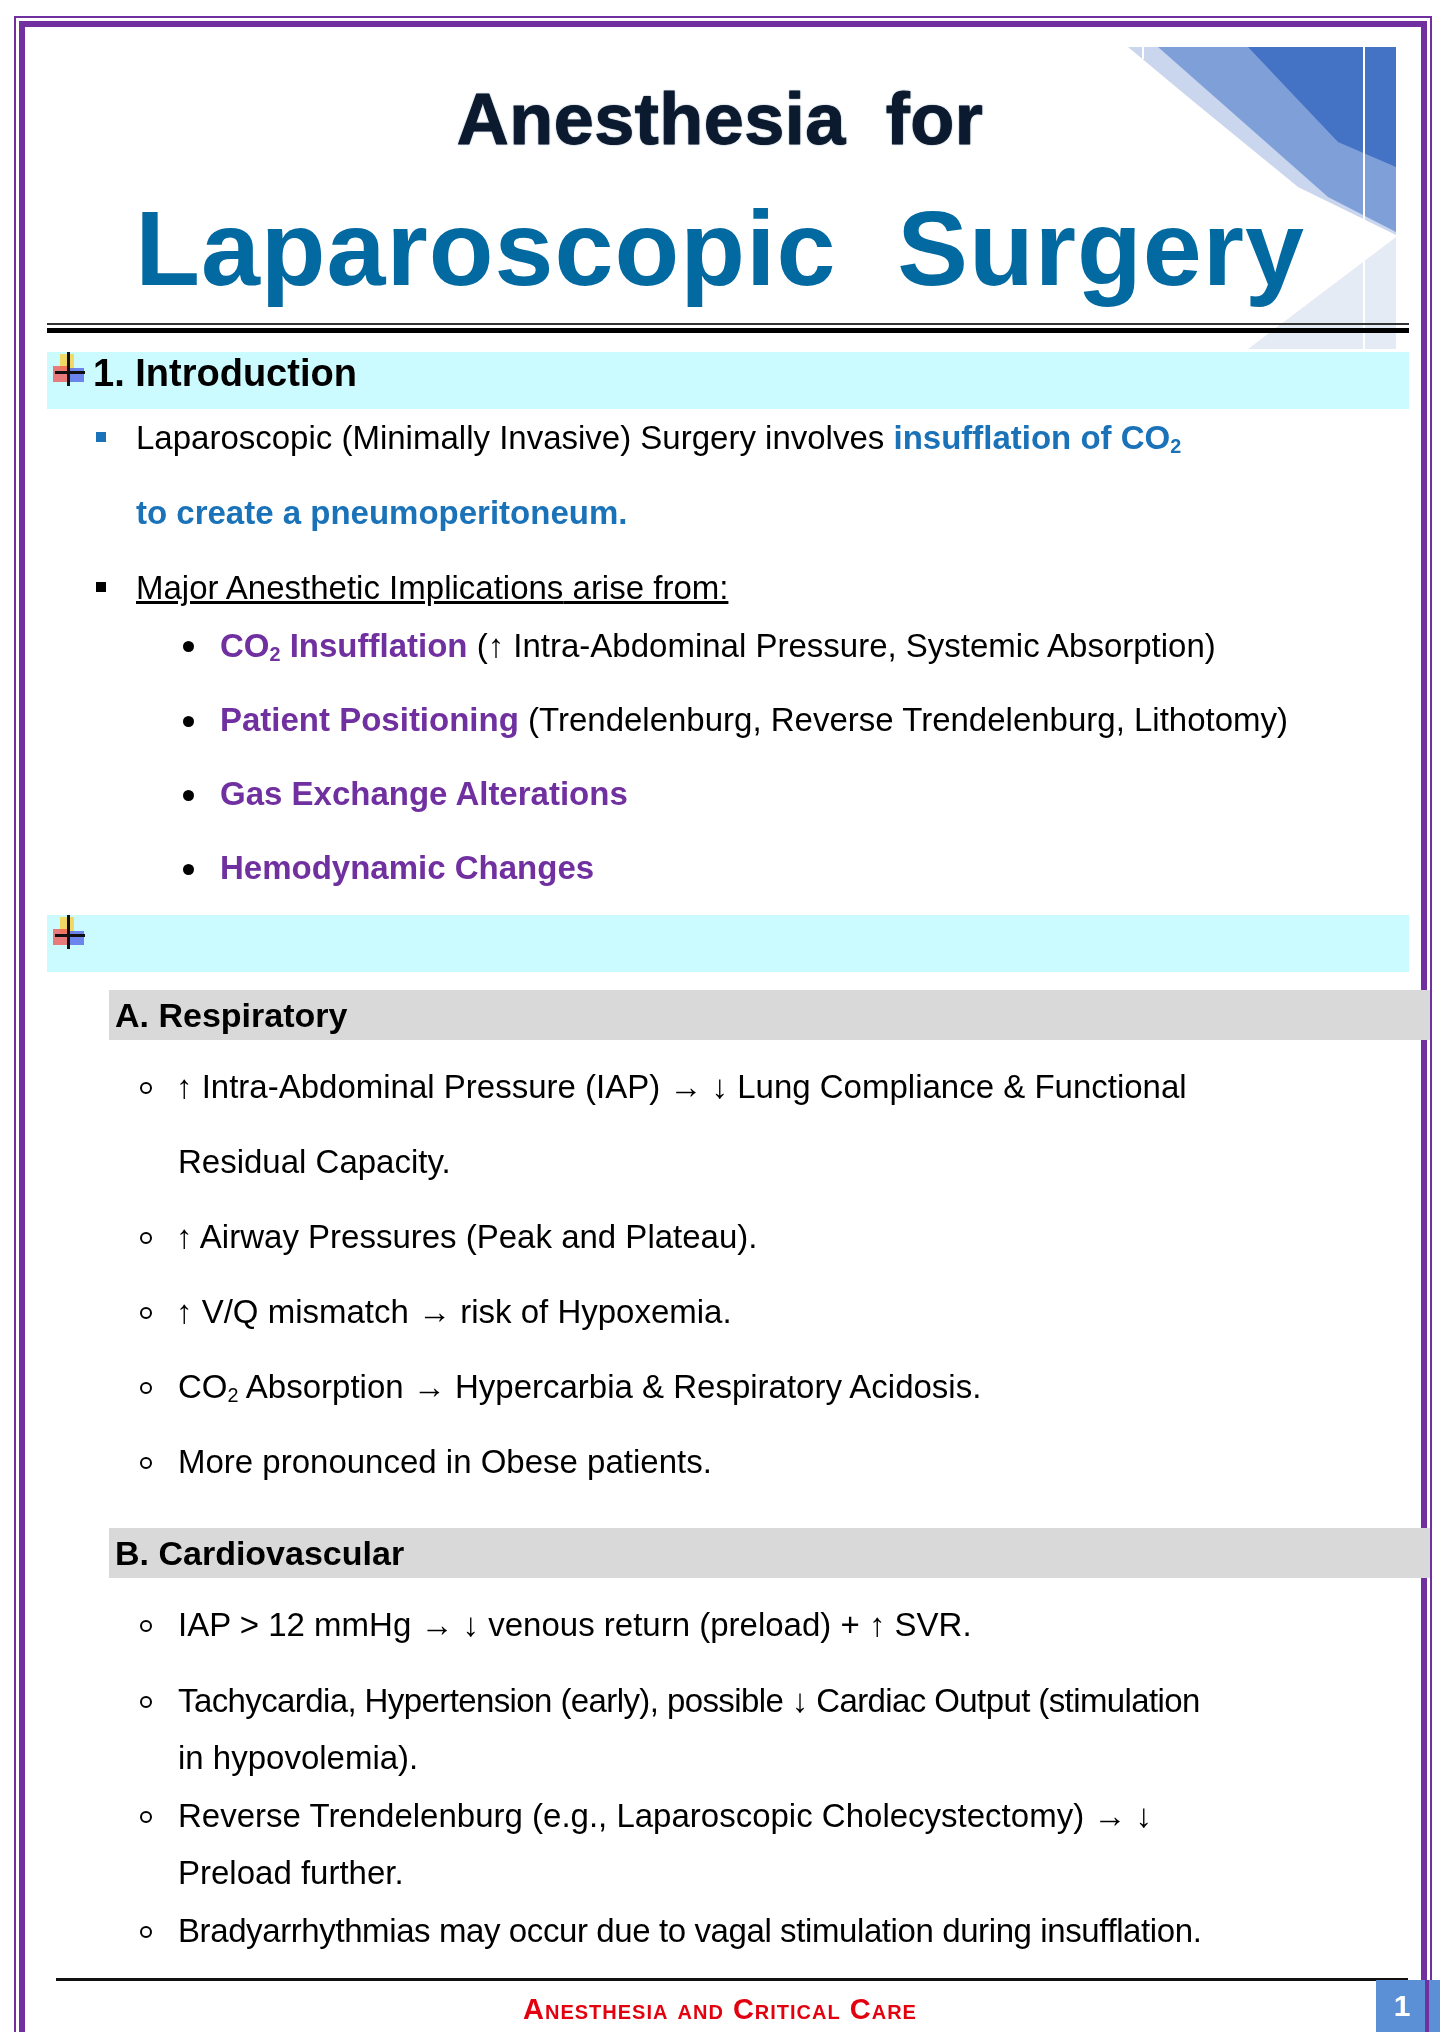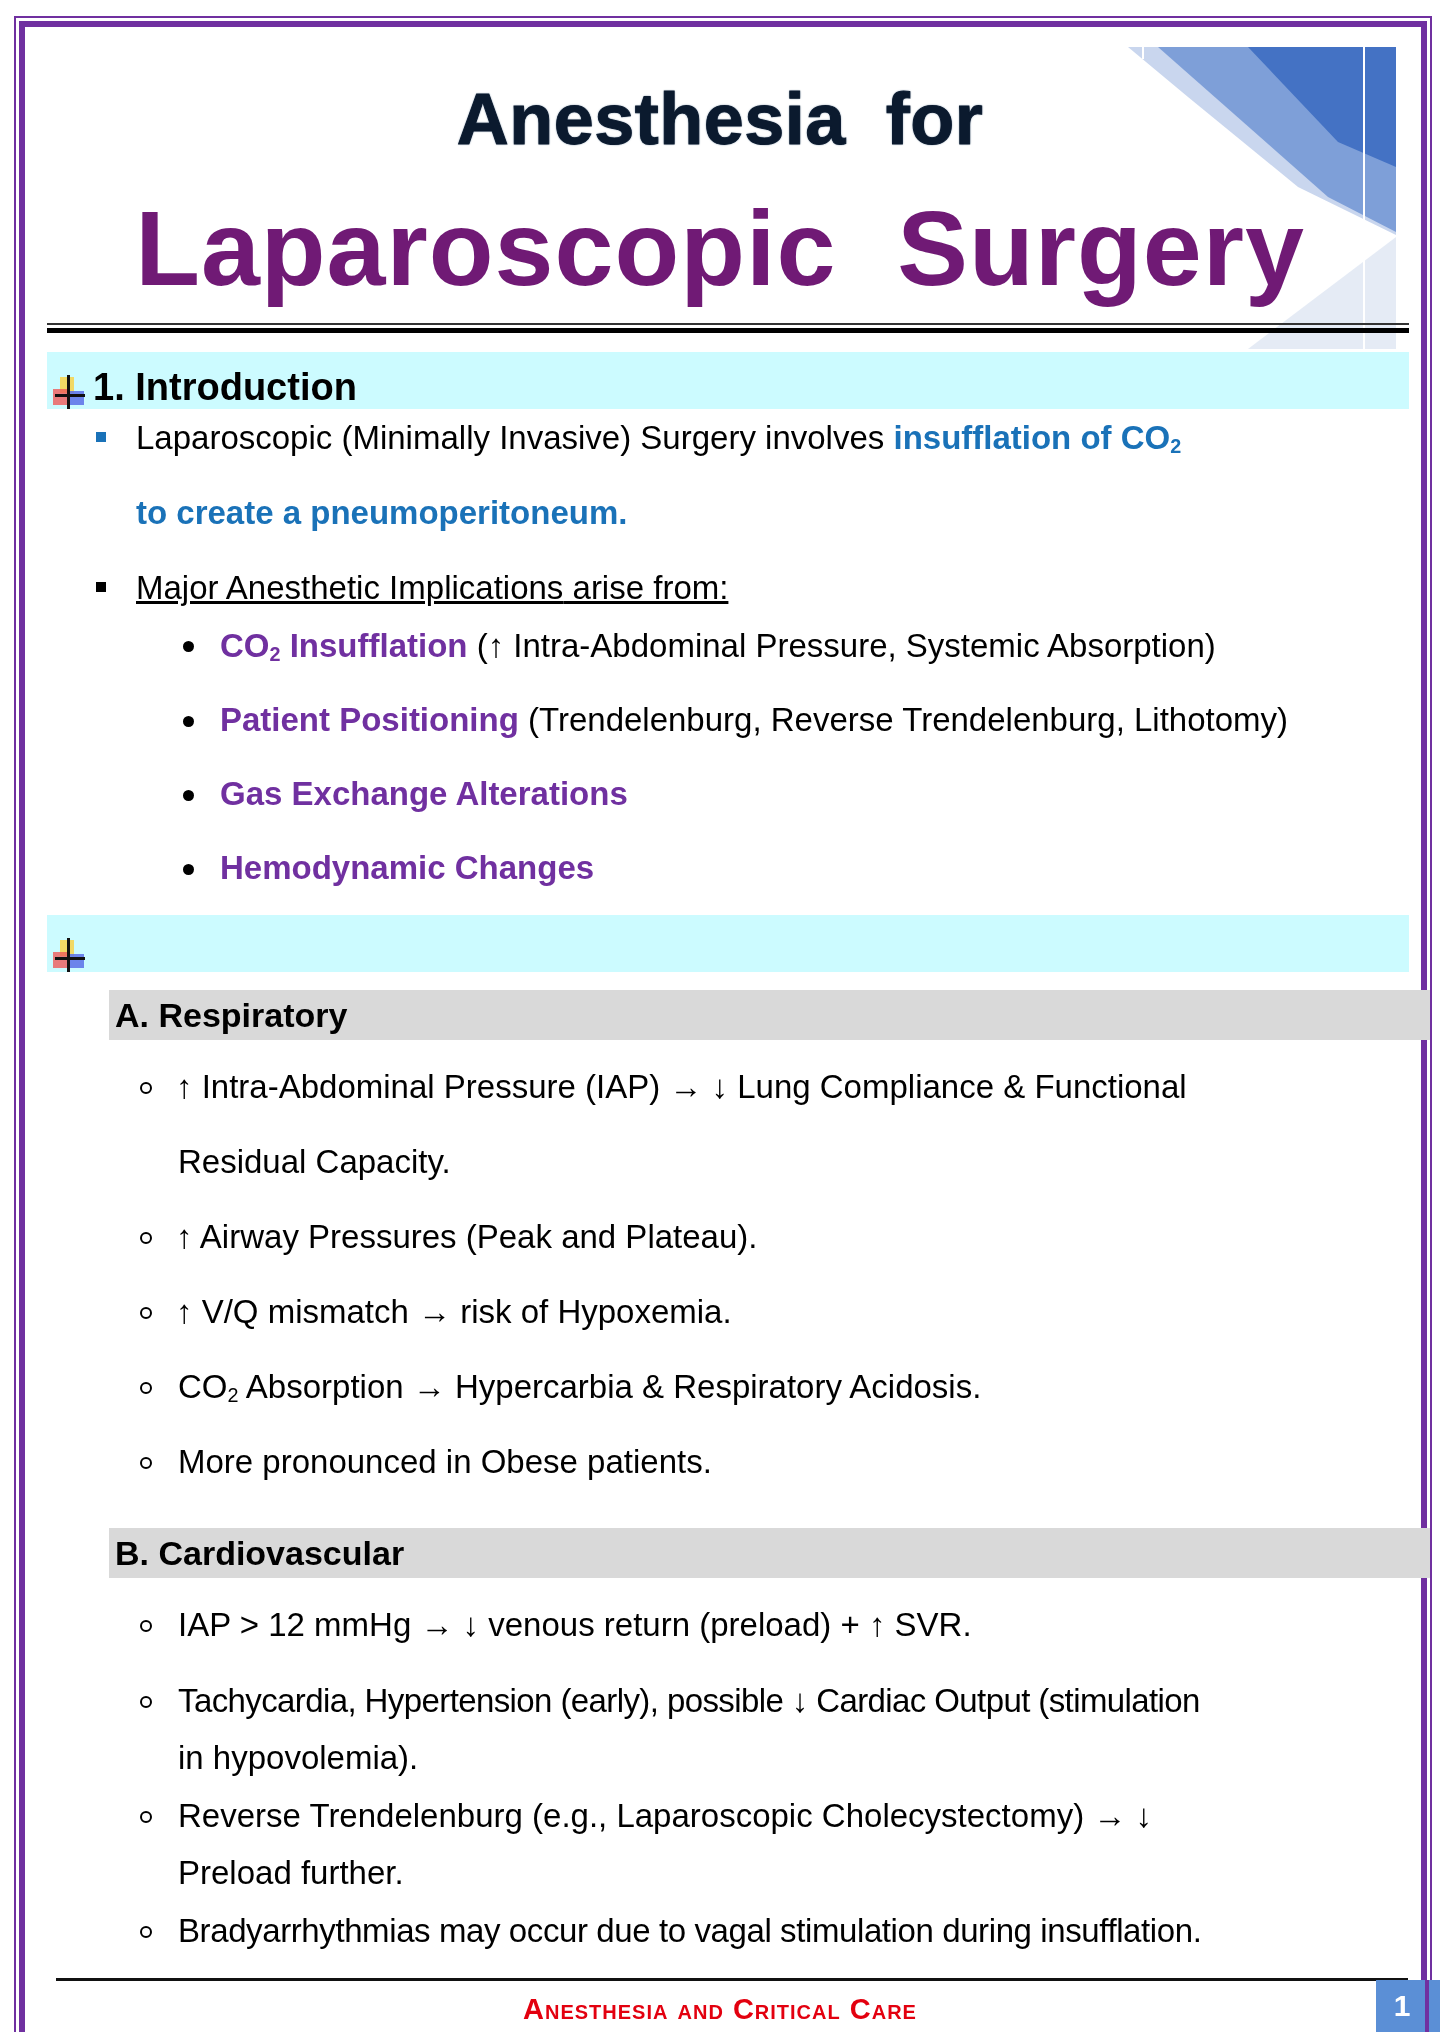--- a/index.html
+++ b/index.html
@@ -8,26 +8,26 @@
   .frame-outer { position: absolute; left: 14px; top: 16px; width: 1418px; height: 2040px;
                  border: 2px solid #7030A0; box-sizing: border-box; }
   .frame-inner { position: absolute; left: 19px; top: 21px; width: 1408px; height: 2040px;
                  border: 6px solid #7030A0; border-bottom: none; box-sizing: border-box; }
   .corner-art { position: absolute; left: 1128px; top: 47px; width: 268px; height: 302px; }
   .title-line1 { position: absolute; left: 0; width: 1440px; top: 78px; text-align: center;
                  font-size: 72px; font-weight: bold; color: #0b1a2e; letter-spacing: 0.5px;
                  -webkit-text-stroke: 1px #0b1a2e; text-shadow: 0 0 2px #2a4a6a; }
   .title-line1 span { padding-right: 40px; }
   .title-line2 { position: absolute; left: 0; width: 1440px; top: 188px; text-align: center;
-                 font-size: 106px; font-weight: bold; color: #701a75; letter-spacing: 1px; }
+                 font-size: 106px; font-weight: bold; color: #0369a1; letter-spacing: 1px; }
   .rule-thin { position: absolute; left: 47px; width: 1362px; top: 323px; height: 2px; background: #333; }
   .rule-thick { position: absolute; left: 47px; width: 1362px; top: 328px; height: 5px; background: #000; }
 
   .h1bar { position: absolute; left: 47px; width: 1362px; height: 57px; background: #ccfbff;
-           display: flex; align-items: flex-end; }
+           display: flex; align-items: flex-start; }
   .h1bar .h1txt { font-size: 38px; font-weight: bold; margin-left: 6px; }
   .h1-icon { width: 34px; height: 34px; position: relative; margin-left: 6px; }
   .h1-icon .sq-y { position: absolute; left: 7px; top: 2px; width: 14px; height: 16px; background: #f7d24a; opacity: .85; }
   .h1-icon .sq-r { position: absolute; left: 0px; top: 14px; width: 14px; height: 16px; background: #ef5a5a; opacity: .8; }
   .h1-icon .sq-b { position: absolute; left: 15px; top: 16px; width: 16px; height: 14px; background: #5a6ee8; opacity: .85; }
   .h1-icon .v { position: absolute; left: 14px; top: 0; width: 3px; height: 34px; background: #111; }
   .h1-icon .h { position: absolute; left: 2px; top: 19px; width: 30px; height: 3px; background: #111; }
 
   .h2bar { position: absolute; left: 88px; width: 1321px; height: 50px; background: #d9d9d9;
            display: flex; align-items: center; margin-left: 21px; }

